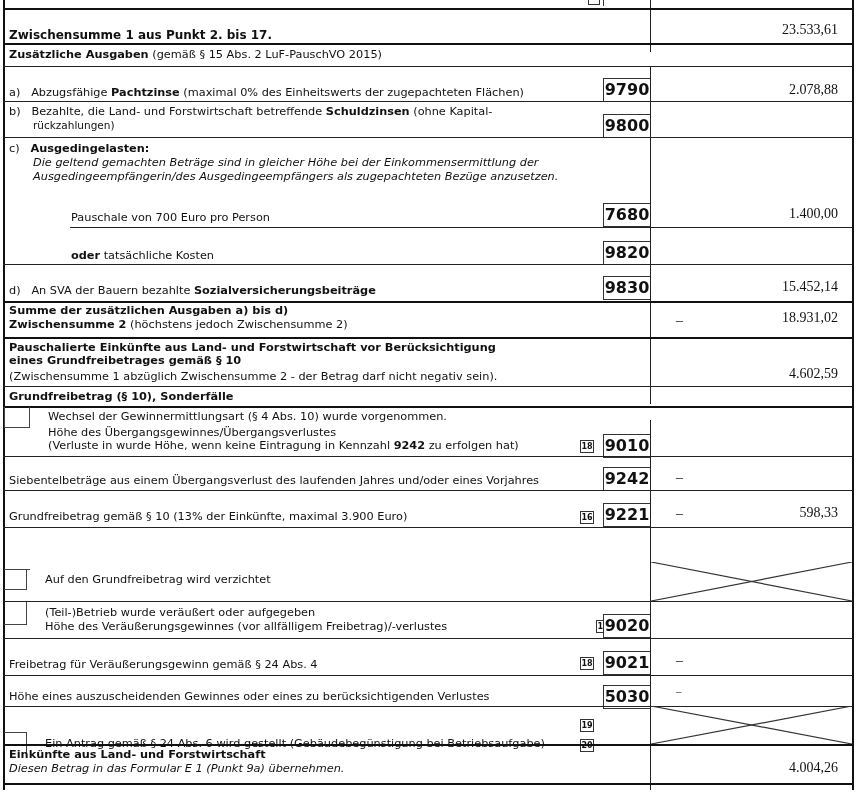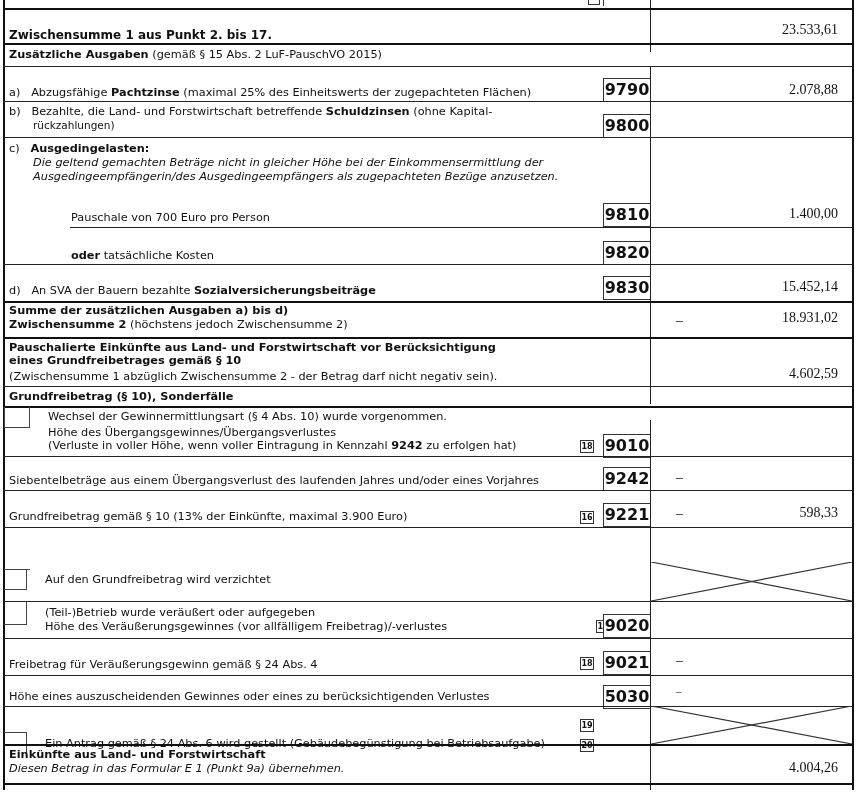--- a/index.html
+++ b/index.html
@@ -37,36 +37,36 @@
   <div class="abs" style="left:588px;top:0;width:10px;height:4px;border:1px solid #333;border-top:none;"></div>
   <div class="hl thick" style="left:3px;top:8px;width:850px"></div>
 
   <div class="t b" style="left:9px;top:28px;font-size:12px">Zwischensumme 1 aus Punkt 2. bis 17.</div>
   <div class="num" style="top:22px">23.533,61</div>
   <div class="hl thick" style="left:3px;top:43px;width:850px"></div>
 
   <div class="t" style="left:9px;top:48px"><span class="b">Zusätzliche Ausgaben</span><span> (gemäß § 15 Abs. 2 LuF-PauschVO 2015)</span></div>
   <div class="hl" style="left:3px;top:66px;width:850px"></div>
 
-  <div class="t" style="left:9px;top:86px"><span>a)</span>&nbsp;&nbsp;&nbsp;<span>Abzugsfähige </span><span class="b">Pachtzinse</span><span> (maximal 25% des Einheitswerts der zugepachteten Flächen)</span></div>
+  <div class="t" style="left:9px;top:86px"><span>a)</span>&nbsp;&nbsp;&nbsp;<span>Abzugsfähige </span><span class="b">Pachtzinse</span><span> (maximal 0% des Einheitswerts der zugepachteten Flächen)</span></div>
   <div class="code" style="left:603px;top:78px">9790</div>
   <div class="num" style="top:82px">2.078,88</div>
   <div class="hl" style="left:3px;top:101px;width:850px"></div>
 
   <div class="t" style="left:9px;top:105px"><span>b)</span>&nbsp;&nbsp;&nbsp;<span>Bezahlte, die Land- und Forstwirtschaft betreffende </span><span class="b">Schuldzinsen</span><span> (ohne Kapital-</span></div>
   <div class="t" style="left:33px;top:118px;font-size:10.5px">rückzahlungen)</div>
   <div class="code" style="left:603px;top:114px">9800</div>
   <div class="abs" style="left:651px;top:102px;width:200px;height:34px"></div>
   <div class="hl" style="left:3px;top:137px;width:850px"></div>
 
   <div class="t" style="left:9px;top:142px"><span>c)</span>&nbsp;&nbsp;&nbsp;<span class="b">Ausgedingelasten:</span></div>
-  <div class="t i" style="left:33px;top:156px">Die geltend gemachten Beträge nicht in gleicher Höhe bei der Einkommensermittlung der</div>
+  <div class="t i" style="left:33px;top:156px">Die geltend gemachten Beträge sind in gleicher Höhe bei der Einkommensermittlung der</div>
   <div class="t i" style="left:33px;top:170px">Ausgedingeempfängerin/des Ausgedingeempfängers als zugepachteten Bezüge anzusetzen.</div>
   <div class="t" style="left:71px;top:211px">Pauschale von 700 Euro pro Person</div>
-  <div class="code" style="left:603px;top:203px">9810</div>
+  <div class="code" style="left:603px;top:203px">7680</div>
   <div class="num" style="top:206px">1.400,00</div>
   <div class="hl" style="left:70px;top:227px;width:783px"></div>
 
   <div class="t" style="left:71px;top:249px"><span class="b">oder</span><span> tatsächliche Kosten</span></div>
   <div class="code" style="left:603px;top:241px">9820</div>
   <div class="abs" style="left:651px;top:228px;width:200px;height:35px"></div>
   <div class="hl" style="left:3px;top:264px;width:850px"></div>
 
   <div class="t" style="left:9px;top:284px"><span>d)</span>&nbsp;&nbsp;&nbsp;<span>An SVA der Bauern bezahlte </span><span class="b">Sozialversicherungsbeiträge</span></div>
   <div class="code" style="left:603px;top:276px">9830</div>
@@ -84,21 +84,21 @@
   <div class="t" style="left:9px;top:370px">(Zwischensumme 1 abzüglich Zwischensumme 2 - der Betrag darf nicht negativ sein).</div>
   <div class="num" style="top:366px">4.602,59</div>
   <div class="hl" style="left:3px;top:386px;width:850px"></div>
 
   <div class="t b" style="left:9px;top:390px">Grundfreibetrag (§ 10), Sonderfälle</div>
   <div class="hl thick" style="left:3px;top:406px;width:850px"></div>
 
   <div class="cb" style="left:4px;top:407px;height:20px"></div>
   <div class="t" style="left:48px;top:410px">Wechsel der Gewinnermittlungsart (§ 4 Abs. 10) wurde vorgenommen.</div>
   <div class="t" style="left:48px;top:426px">Höhe des Übergangsgewinnes/Übergangsverlustes</div>
-  <div class="t" style="left:48px;top:439px"><span>(Verluste in voller Höhe, wenn voller Eintragung in Kennzahl </span><span class="b">9242</span><span> zu erfolgen hat)</span></div>
+  <div class="t" style="left:48px;top:439px"><span>(Verluste in wurde Höhe, wenn keine Eintragung in Kennzahl </span><span class="b">9242</span><span> zu erfolgen hat)</span></div>
   <div class="ref" style="left:580px;top:440px">18</div>
   <div class="code" style="left:603px;top:434px">9010</div>
   <div class="abs" style="left:651px;top:420px;width:200px;height:36px"></div>
   <div class="hl" style="left:3px;top:456px;width:850px"></div>
 
   <div class="t" style="left:9px;top:474px">Siebentelbeträge aus einem Übergangsverlust des laufenden Jahres und/oder eines Vorjahres</div>
   <div class="code" style="left:603px;top:467px">9242</div>
   <div class="minus" style="top:470px">–</div>
   <div class="abs" style="left:700px;top:457px;width:150px;height:33px"></div>
   <div class="hl" style="left:3px;top:490px;width:850px"></div>

